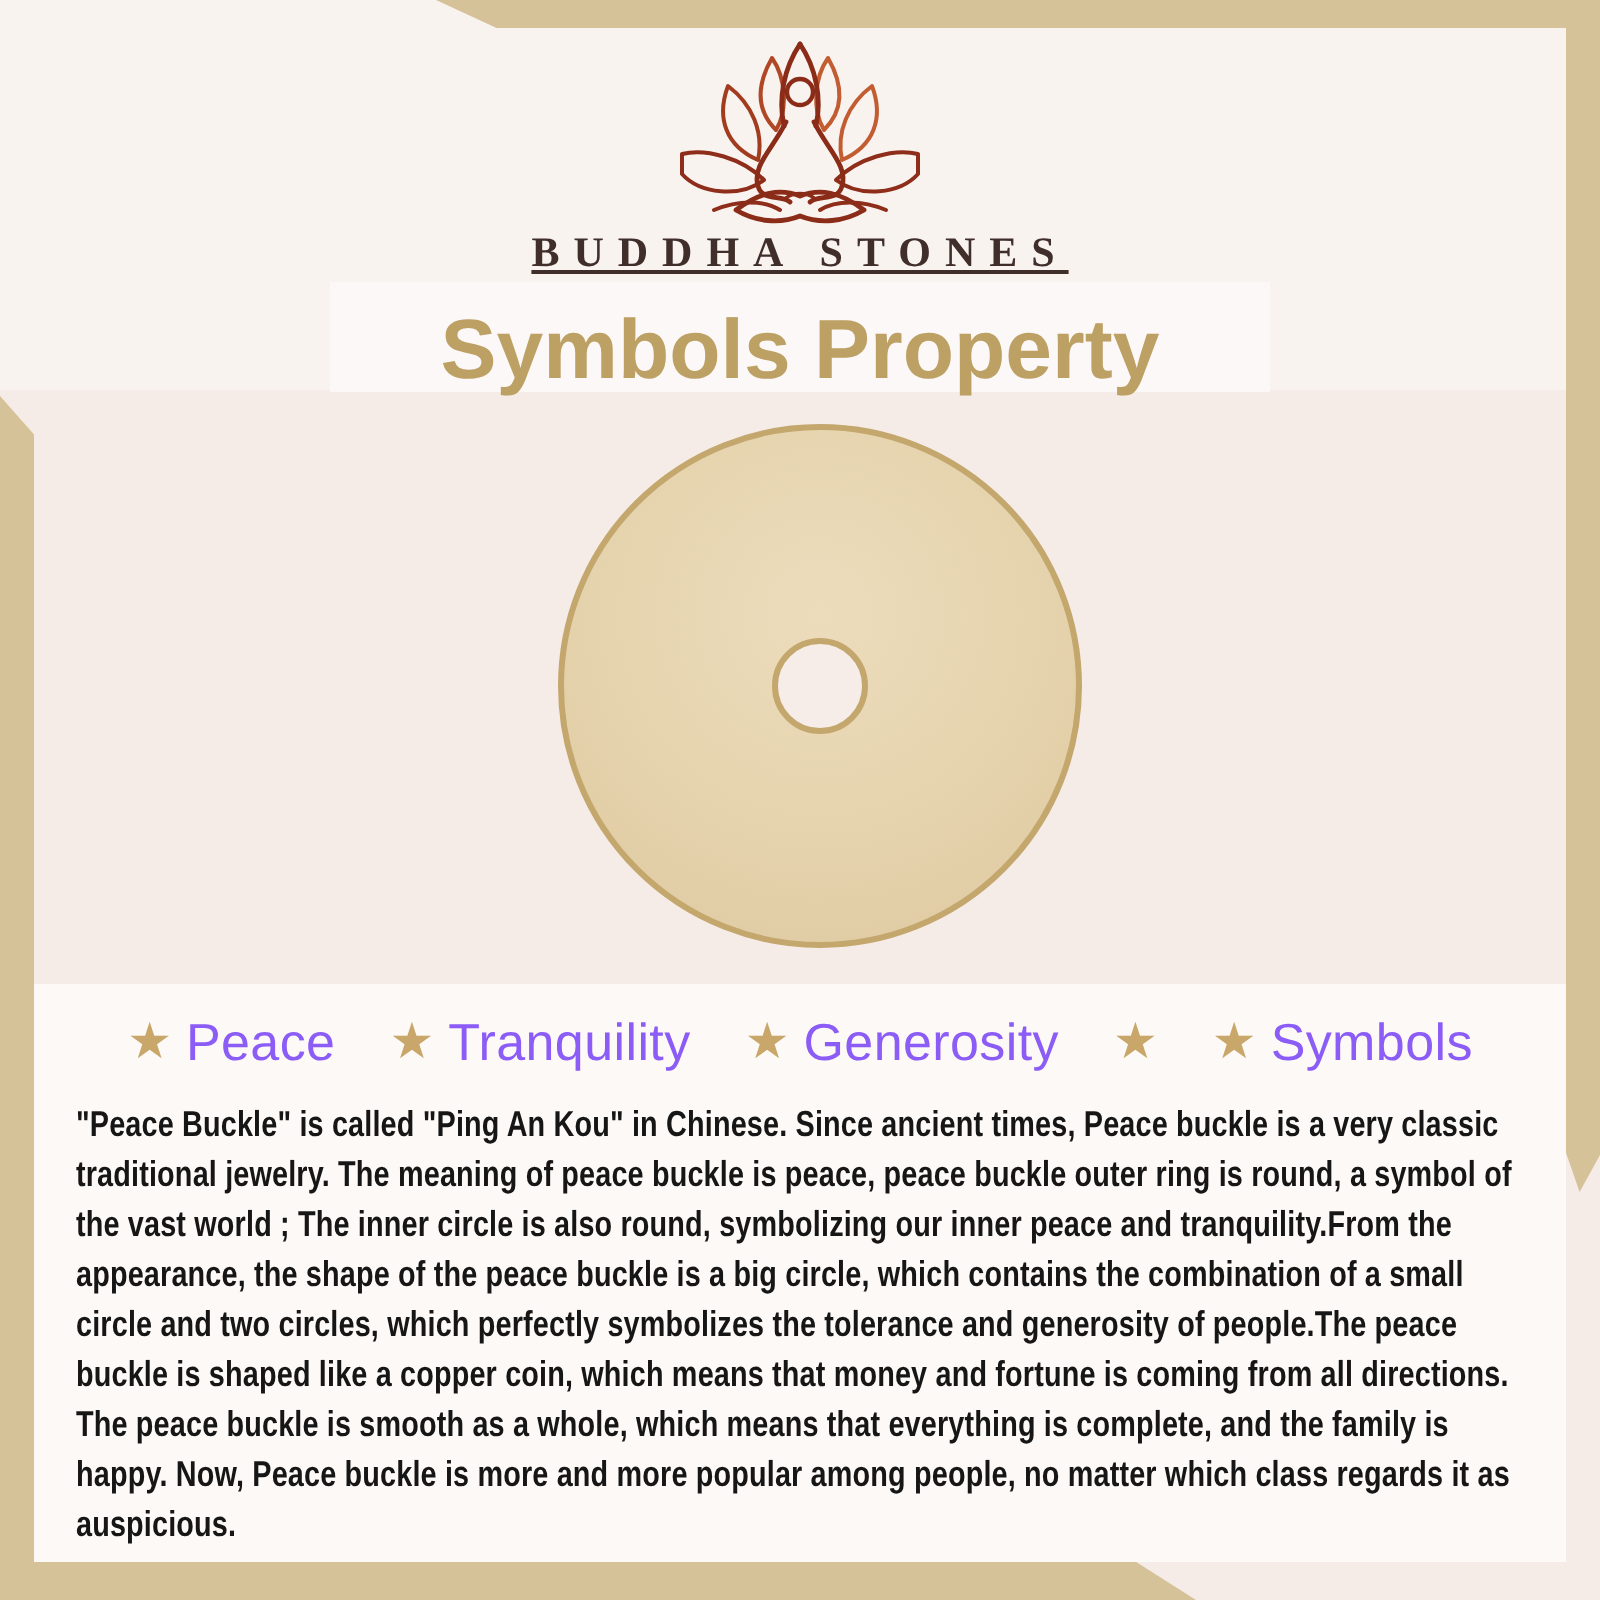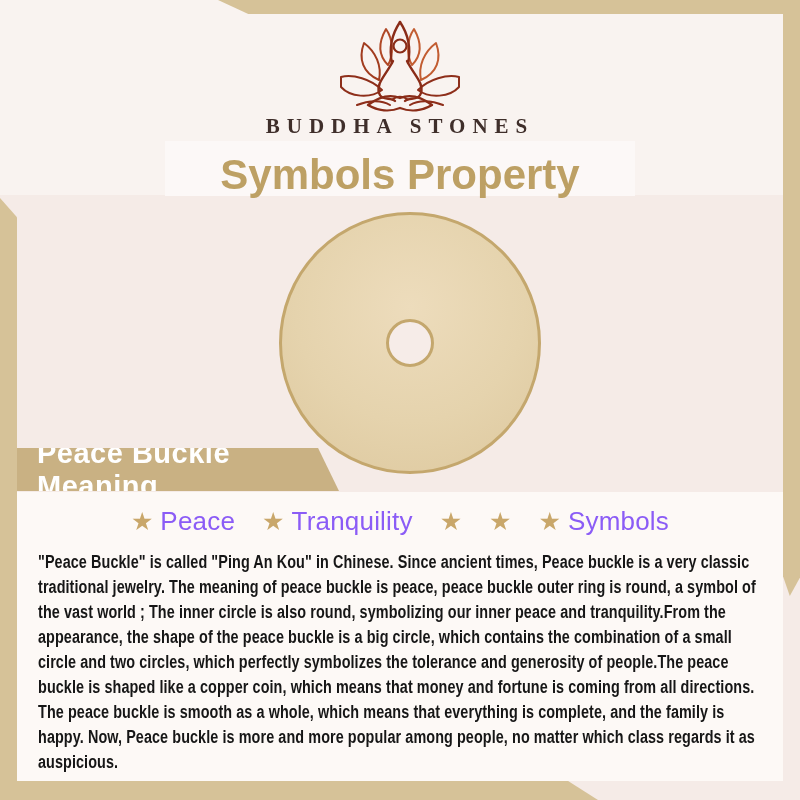--- a/index.html
+++ b/index.html
@@ -10,21 +10,21 @@
   }
   
   .header-band{
     position:absolute;left:0;top:0;width:800px;height:195px;
     background:#f9f3f0;
   }
   .logo-wrap{position:absolute;left:330px;top:16px;width:140px;height:98px;}
   .brand-name{
     position:absolute;left:0;top:114px;width:800px;text-align:center;
     font-family:"Liberation Serif", serif;font-size:21px;font-weight:600;
-    letter-spacing:7px;color:#3f2e2a;
+    letter-spacing:7px;color:#3f2e2a;text-decoration:underline;
   }
   .title-box{
     position:absolute;left:165px;top:141px;width:470px;height:55px;
     background:#fcf8f7;display:flex;align-items:center;justify-content:center;
   }
   .title-box span{
     font-size:42px;font-weight:bold;color:#bda064;letter-spacing:0px;margin-top:12px;
   }
   
   .ribbon{position:absolute;background:#d6c298;}
@@ -107,36 +107,34 @@
     <div class="brand-name">BUDDHA STONES</div>
     <div class="title-box">
       <span>Symbols Property</span>
     </div>
   </div>
 
   <div class="buckle">
     <div class="buckle-hole"></div>
   </div>
 
-  <div class="section-banner">
-    <span>Peace Buckle Meaning</span>
-  </div>
 
   <div class="panel">
     <div class="props-row">
       <div class="prop-item">
         <span class="star">★</span>
         <span class="lbl">Peace</span>
       </div>
       <div class="prop-item">
         <span class="star">★</span>
         <span class="lbl">Tranquility</span>
       </div>
       <div class="prop-item">
         <span class="star">★</span>
+        <span class="lbl">Generosity</span>
       </div>
       <div class="prop-item">
         <span class="star">★</span>
       </div>
       <div class="prop-item">
         <span class="star">★</span>
         <span class="lbl">Symbols</span>
       </div>
     </div>
     <div class="desc">"Peace Buckle" is called "Ping An Kou" in Chinese. Since ancient times, Peace buckle is a very classic traditional jewelry. The meaning of peace buckle is peace, peace buckle outer ring is round, a symbol of the vast world ; The inner circle is also round, symbolizing our inner peace and tranquility.From the appearance, the shape of the peace buckle is a big circle, which contains the combination of a small circle and two circles, which perfectly symbolizes the tolerance and generosity of people.The peace buckle is shaped like a copper coin, which means that money and fortune is coming from all directions. The peace buckle is smooth as a whole, which means that everything is complete, and the family is happy. Now, Peace buckle is more and more popular among people, no matter which class regards it as auspicious.</div>

